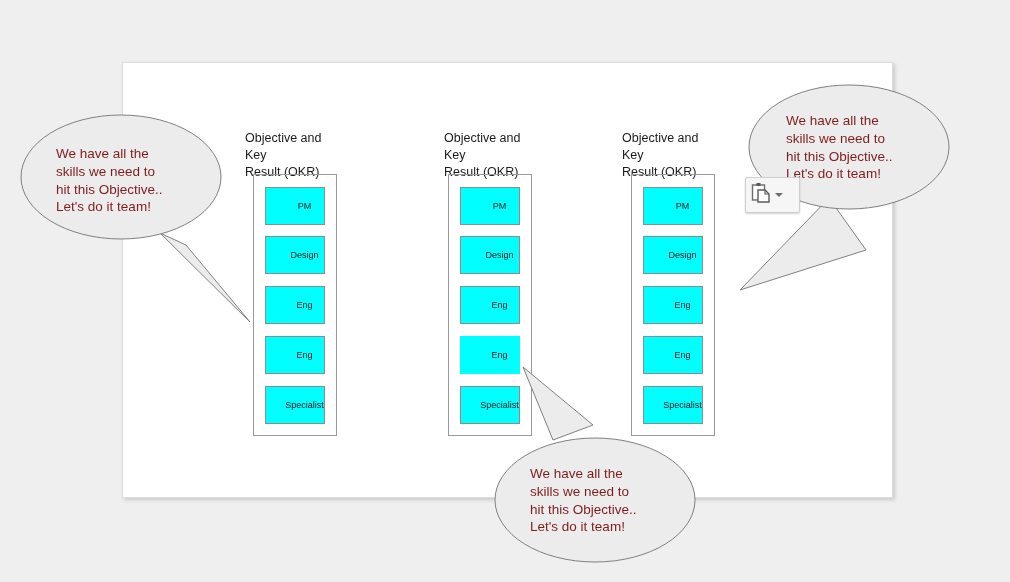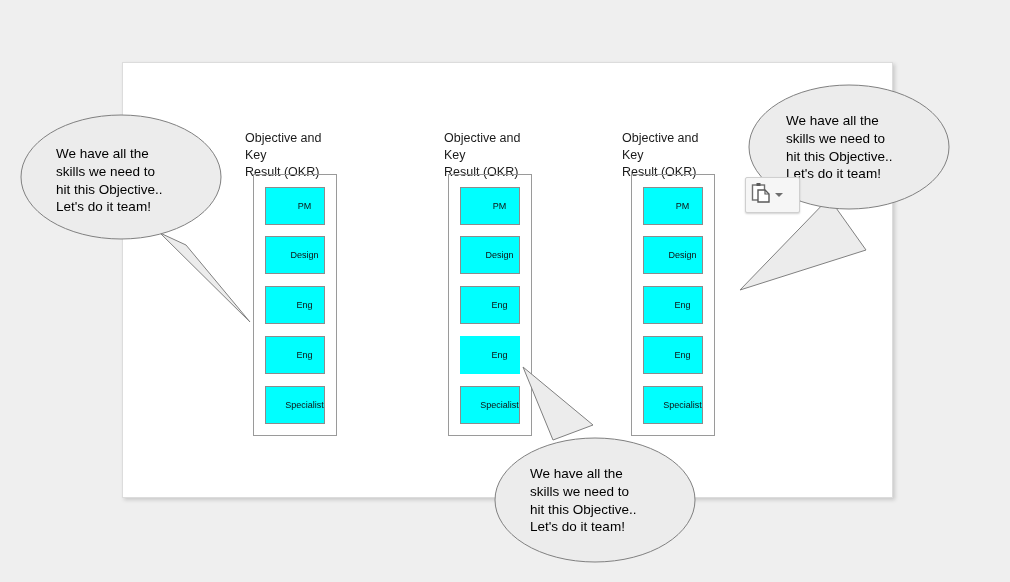--- a/index.html
+++ b/index.html
@@ -86,21 +86,21 @@
   .bubble svg {
     position: absolute;
     left: 0;
     top: 0;
     overflow: visible;
   }
   .bubble-text {
     position: absolute;
     font-size: 13.5px;
     line-height: 17.8px;
-    color: #000000;
+    color: #7f1d1d;
     white-space: pre-line;
   }
 
   
   .paste-btn {
     position: absolute;
     left: 745px;
     top: 177px;
     width: 55px;
     height: 36px;

